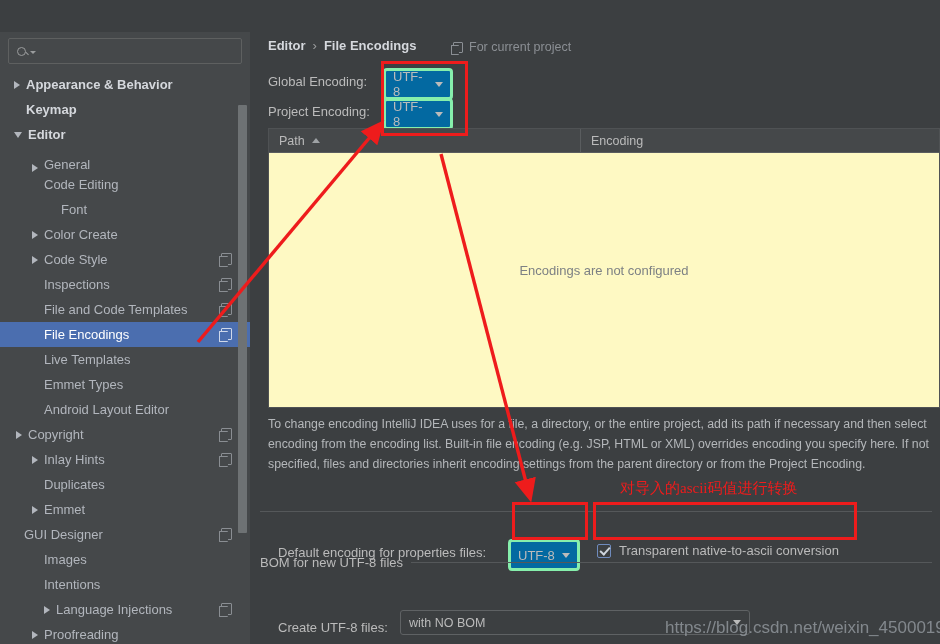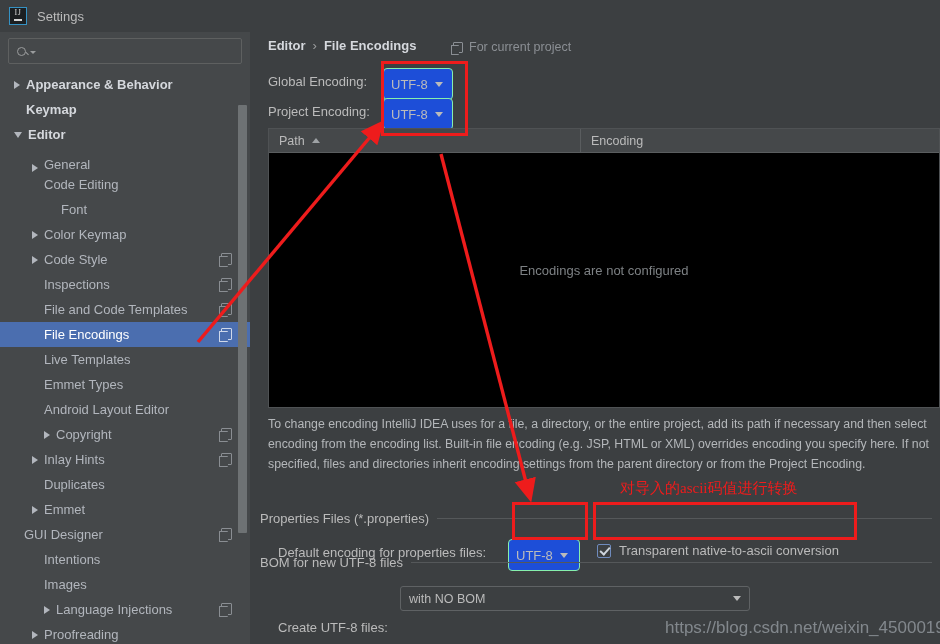--- a/index.html
+++ b/index.html
@@ -115,34 +115,34 @@
   .fpicon {
     position: relative; width: 10px; height: 11px; border: 1px solid #8b8f94; border-radius: 1px;
   }
   .fpicon::before {
     content: ""; position: absolute; left: -3px; top: 2px; width: 7px; height: 8px;
     border: 1px solid #8b8f94; border-right: 0; border-radius: 1px; background: #3c3f41;
   }
 
   .rowlabel { position: absolute; font-size: 13px; color: #bbbbbb; }
   .combo {
-    position: absolute; height: 32px; background: #1d4ed8;
-    border: 1px solid #86efac; border-radius: 4px;
+    position: absolute; height: 32px; background: #0369a1;
+    border: 3px solid #86efac; border-radius: 4px;
     display: flex; align-items: center; padding: 0 7px; gap: 7px;
     font-size: 13px; color: #bbbbbb;
   }
   .caret {
     width: 0; height: 0; border-left: 4.5px solid transparent;
     border-right: 4.5px solid transparent; border-top: 5px solid #bbbbbb;
   }
 
   
   .table {
     position: absolute; left: 18px; top: 96px; width: 672px; height: 280px;
-    background: #000000; border: 1px solid #4f5254;
+    background: #fef9c3; border: 1px solid #4f5254;
   }
   .thead {
     height: 24px; background: #45484a; border-bottom: 1px solid #5a5d5f;
     display: flex; align-items: center; color: #bbbbbb; font-size: 12.5px;
   }
   .th-path { width: 312px; padding-left: 10px; display: flex; align-items: center; gap: 7px;
              border-right: 1px solid #5a5d5f; height: 24px; }
   .th-enc { padding-left: 10px; display: flex; align-items: center; height: 24px; }
   .sortup {
     width: 0; height: 0; border-left: 4.5px solid transparent;
@@ -193,27 +193,20 @@
   .watermark {
     position: absolute; font-size: 17px; color: #9aa0a6; opacity: .75;
     white-space: nowrap; font-family: "Liberation Sans", sans-serif;
   }
 </style>
 </head>
 <body>
 
 <div id="root">
 
-  <div class="titlebar">
-    <div class="ij-logo">
-      <span class="ij-text">IJ</span>
-        <span class="ij-bar"></span>
-    </div>
-    <span class="title">Settings</span>
-  </div>
 
   <div class="leftstrip"></div>
 
   <div class="sidebar">
     <div class="searchwrap">
       <div class="searchbox">
         <span class="mag"></span>
         <span class="magcaret"></span>
         <input class="searchinput" value="" placeholder="" style="">
       </div>
@@ -238,21 +231,21 @@
         <div class="titem" style="padding-left: 32px;">
           <span class="arrow hidden"></span>
           <span class="tlabel">Code Editing</span>
         </div>
         <div class="titem" style="padding-left: 49px;">
           <span class="arrow hidden"></span>
           <span class="tlabel">Font</span>
         </div>
         <div class="titem" style="padding-left: 32px;">
           <span class="arrow"></span>
-          <span class="tlabel">Color Keymap</span>
+          <span class="tlabel">Color Create</span>
         </div>
         <div class="titem" style="padding-left: 32px;">
           <span class="arrow"></span>
           <span class="tlabel">Code Style</span>
           <span class="copyicon"></span>
         </div>
         <div class="titem" style="padding-left: 32px;">
           <span class="arrow hidden"></span>
           <span class="tlabel">Inspections</span>
           <span class="copyicon"></span>
@@ -272,21 +265,21 @@
           <span class="tlabel">Live Templates</span>
         </div>
         <div class="titem" style="padding-left: 32px;">
           <span class="arrow hidden"></span>
           <span class="tlabel">Emmet Types</span>
         </div>
         <div class="titem" style="padding-left: 32px;">
           <span class="arrow hidden"></span>
           <span class="tlabel">Android Layout Editor</span>
         </div>
-        <div class="titem" style="padding-left: 44px;">
+        <div class="titem" style="padding-left: 16px;">
           <span class="arrow"></span>
           <span class="tlabel">Copyright</span>
           <span class="copyicon"></span>
         </div>
         <div class="titem" style="padding-left: 32px;">
           <span class="arrow"></span>
           <span class="tlabel">Inlay Hints</span>
           <span class="copyicon"></span>
         </div>
         <div class="titem" style="padding-left: 32px;">
@@ -297,25 +290,25 @@
           <span class="arrow"></span>
           <span class="tlabel">Emmet</span>
         </div>
         <div class="titem" style="padding-left: 12px;">
           <span class="arrow hidden"></span>
           <span class="tlabel">GUI Designer</span>
           <span class="copyicon"></span>
         </div>
         <div class="titem" style="padding-left: 32px;">
           <span class="arrow hidden"></span>
+          <span class="tlabel">Images</span>
+        </div>
+        <div class="titem" style="padding-left: 32px;">
+          <span class="arrow hidden"></span>
           <span class="tlabel">Intentions</span>
-        </div>
-        <div class="titem" style="padding-left: 32px;">
-          <span class="arrow hidden"></span>
-          <span class="tlabel">Images</span>
         </div>
         <div class="titem" style="padding-left: 44px;">
           <span class="arrow"></span>
           <span class="tlabel">Language Injections</span>
           <span class="copyicon"></span>
         </div>
         <div class="titem" style="padding-left: 32px;">
           <span class="arrow"></span>
           <span class="tlabel">Proofreading</span>
         </div>
@@ -359,42 +352,41 @@
         </div>
       </div>
       <div class="tbody">
         <div class="emptymsg">Encodings are not configured</div>
       </div>
     </div>
 
     <div class="helptext">To change encoding IntelliJ IDEA uses for a file, a directory, or the entire project, add its path if necessary and then select encoding from the encoding list. Built-in file encoding (e.g. JSP, HTML or XML) overrides encoding you specify here. If not specified, files and directories inherit encoding settings from the parent directory or from the Project Encoding.</div>
 
     <div class="group" style="left:10px; top:479px; width:672px;">
-      <span class="gtitle">Properties Files (*.properties)</span>
       <span class="gline"></span>
     </div>
 
     <span class="rowlabel" style="left:28px; top:513px;">Default encoding for properties files:</span>
     <div class="combo" style="left:258px; top:507px; width:72px;">
       <span>UTF-8</span>
       <span class="caret"></span>
     </div>
 
     <div class="checkrow" style="left:347px; top:511px;">
       <span class="checkbox"></span>
       <span class="checklabel">Transparent native-to-ascii conversion</span>
     </div>
 
     <div class="group" style="left:10px; top:523px; width:672px; top:523px;">
       <span class="gtitle">BOM for new UTF-8 files</span>
       <span class="gline"></span>
     </div>
 
     <span class="rowlabel" style="left:28px; top:588px;">Create UTF-8 files:</span>
-    <div class="widecombo" style="left:150px; top:554px; width:350px;">
+    <div class="widecombo" style="left:150px; top:578px; width:350px;">
       <span>with NO BOM</span>
       <span class="caret"></span>
     </div>
 
   </div>
 
   <div class="redbox" style="left:381px; top:61px; width:87px; height:75px;"></div>
   <div class="redbox" style="left:512px; top:502px; width:76px; height:38px;"></div>
   <div class="redbox" style="left:593px; top:502px; width:264px; height:38px;"></div>
 

